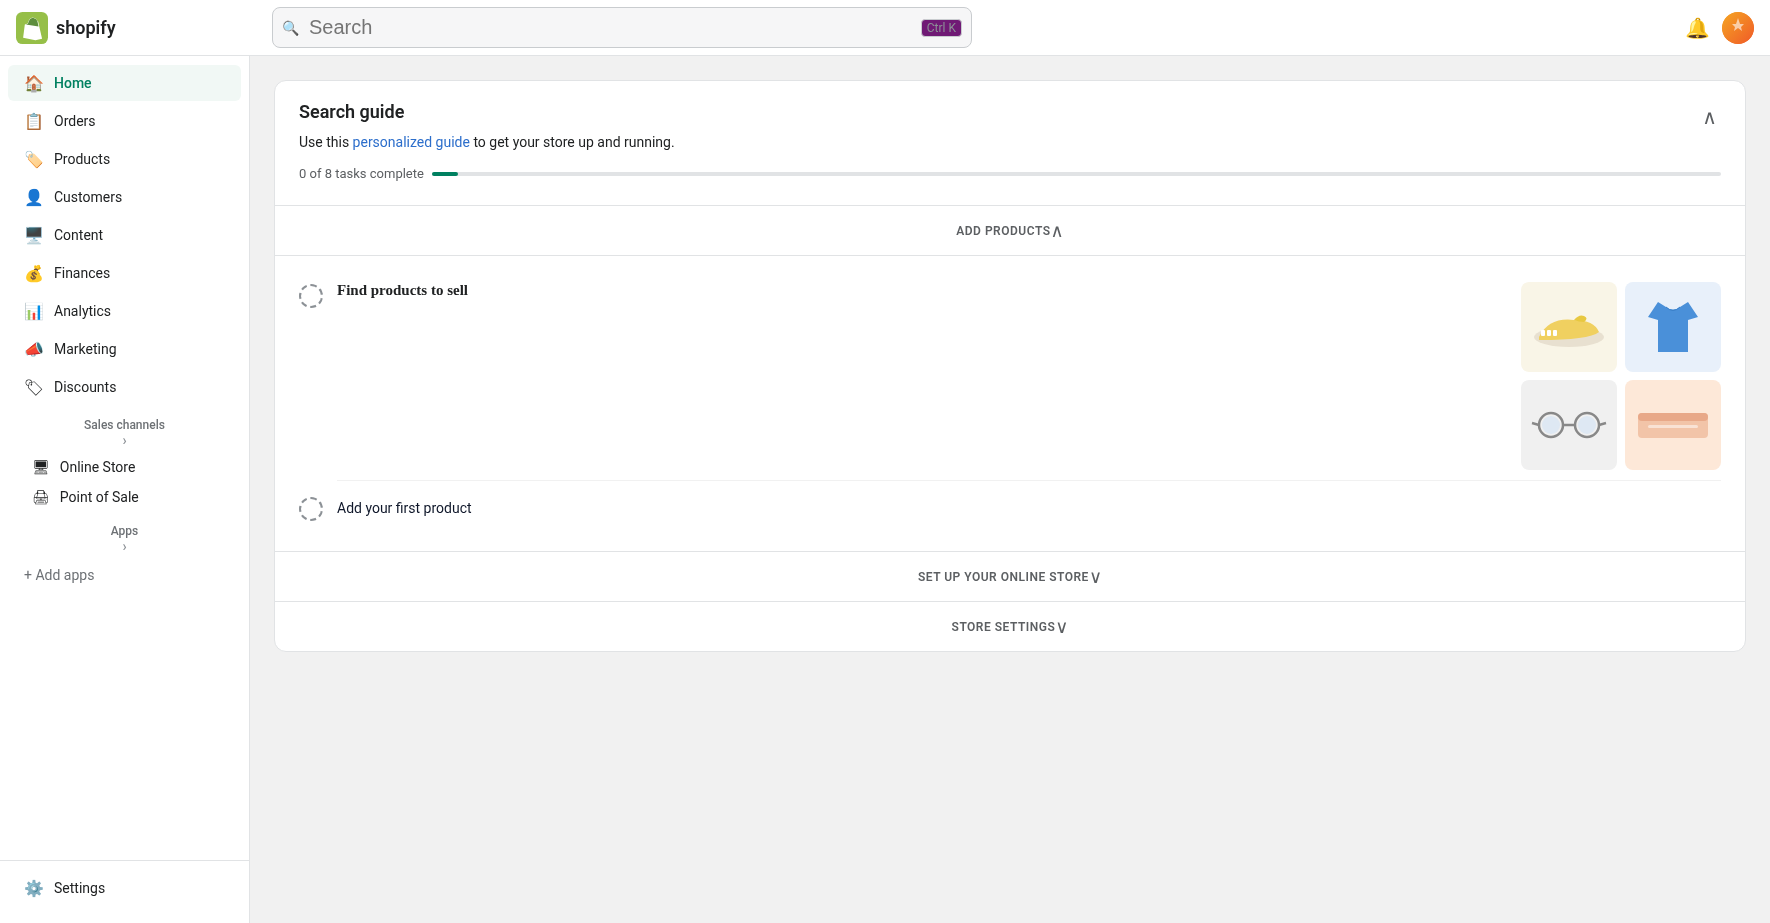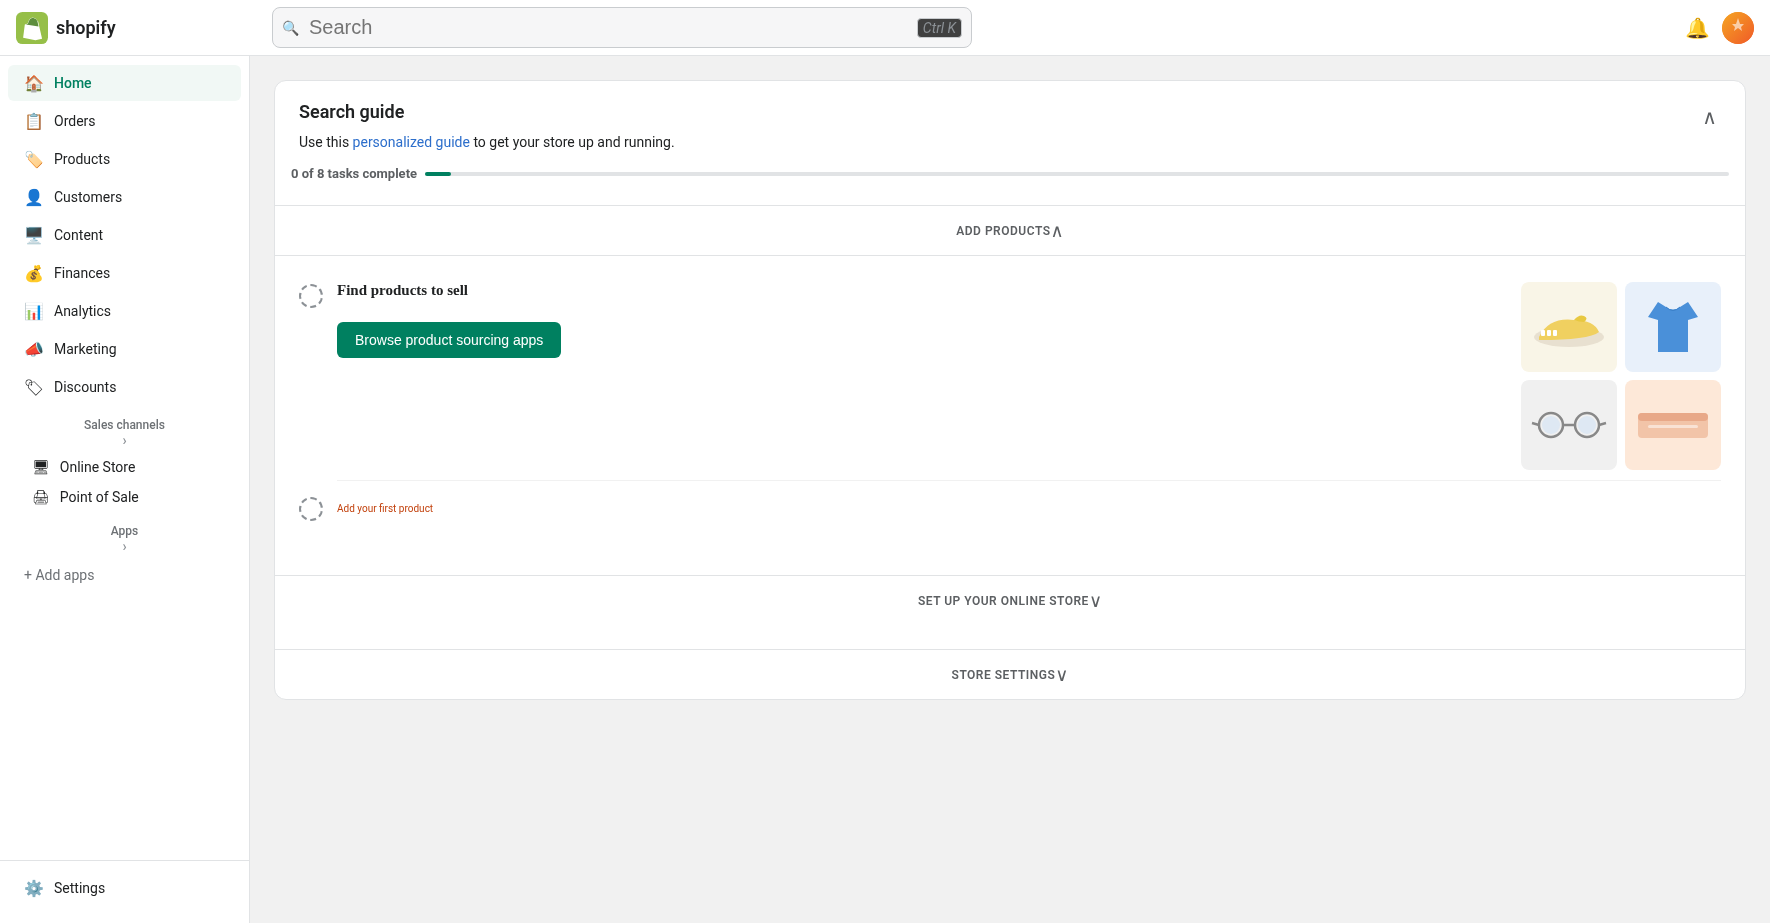--- a/index.html
+++ b/index.html
@@ -6,21 +6,21 @@
     body { font-family: -apple-system, BlinkMacSystemFont, 'Segoe UI', Roboto, sans-serif; background: #f1f1f1; display: flex; flex-direction: column; height: 923px; overflow: hidden; }
 
     
     .topbar { height: 56px; background: #fff; display: flex; align-items: center; padding: 0 16px; border-bottom: 1px solid #e1e3e5; gap: 16px; position: fixed; top: 0; left: 0; right: 0; z-index: 100; }
     .logo-area { display: flex; align-items: center; gap: 8px; width: 240px; }
     .logo-icon { width: 32px; height: 32px; }
     .logo-text { font-size: 18px; font-weight: 600; color: #202223; }
     .search-bar { flex: 1; max-width: 700px; position: relative; }
     .search-bar input { width: 100%; padding: 8px 12px 8px 36px; border: 1px solid #c9cccf; border-radius: 8px; font-size: 20px; color: #6d7175; background: #f6f6f7; outline: none; }
     .search-icon-wrap { position: absolute; left: 10px; top: 50%; transform: translateY(-50%); color: #8c9196; font-size: 14px; }
-    .search-shortcut { position: absolute; right: 10px; top: 50%; transform: translateY(-50%); font-size: 14px; color: #8c9196; background: #404040; border: 1px solid #c9cccf; border-radius: 4px; padding: 1px 5px; font-style: italic; }
+    .search-shortcut { position: absolute; right: 10px; top: 50%; transform: translateY(-50%); font-size: 12px; color: #8c9196; background: #701a75; border: 1px solid #c9cccf; border-radius: 4px; padding: 1px 5px; }
     .topbar-right { margin-left: auto; display: flex; align-items: center; gap: 12px; }
     .bell-icon { font-size: 20px; color: #5c5f62; cursor: pointer; }
     .avatar { width: 32px; height: 32px; border-radius: 50%; background: linear-gradient(135deg, #f5a623, #f05a28); display: flex; align-items: center; justify-content: center; overflow: hidden; }
 
     
     .layout { display: flex; margin-top: 56px; height: calc(923px - 56px); }
 
     
     .sidebar { width: 250px; background: #fff; border-right: 1px solid #e1e3e5; flex-shrink: 0; overflow-y: auto; padding: 8px 0; display: flex; flex-direction: column; }
     .nav-item { display: flex; align-items: center; gap: 10px; padding: 8px 16px; cursor: pointer; font-size: 14px; color: #202223; border-radius: 6px; margin: 1px 8px; text-decoration: none; }
@@ -37,21 +37,21 @@
 
     
     .card { background: #fff; border-radius: 12px; border: 1px solid #e1e3e5; margin-bottom: 16px; overflow: hidden; }
     .card-header { display: flex; justify-content: space-between; align-items: flex-start; padding: 20px 24px 16px; }
     .card-title { font-size: 18px; font-weight: 600; color: #202223; }
     .card-subtitle { font-size: 14px; color: #202223; margin-top: 12px; }
     .card-subtitle a { color: #2c6ecb; text-decoration: none; }
     .collapse-btn { background: none; border: none; cursor: pointer; color: #5c5f62; font-size: 20px; padding: 4px; }
 
     
-    .progress-section { padding: 0 16px 16px; font-weight: bold; }
+    .progress-section { padding: 0 24px 16px; }
     .progress-label { font-size: 13px; color: #5c5f62; margin-bottom: 8px; display: flex; align-items: center; gap: 8px; }
     .progress-bar-bg { height: 4px; background: #e1e3e5; border-radius: 2px; flex: 1; }
     .progress-bar-fill { height: 4px; background: #008060; border-radius: 2px; width: 2%; }
 
     
     .section-divider { border: none; border-top: 1px solid #e1e3e5; margin: 0; }
     .section-header { display: flex; justify-content: center; align-items: center; padding: 14px 24px; cursor: pointer; }
     .section-label { font-size: 12px; font-weight: 600; color: #5c5f62; letter-spacing: 0.5px; text-transform: uppercase; }
 
     
@@ -63,24 +63,24 @@
     .task-desc { font-size: 14px; color: #5c5f62; line-height: 1.5; margin-bottom: 12px; }
     .task-desc a { color: #2c6ecb; text-decoration: none; }
     .browse-btn { background: #008060; color: #fff; border: none; border-radius: 6px; padding: 10px 18px; font-size: 14px; font-weight: 500; cursor: pointer; }
 
     
     .product-preview { display: grid; grid-template-columns: 1fr 1fr; gap: 8px; width: 200px; flex-shrink: 0; }
     .product-preview-inner { background: #f6f6f7; border-radius: 8px; padding: 8px; display: flex; align-items: center; justify-content: center; height: 90px; position: relative; overflow: hidden; }
 
     
     .task-simple { display: flex; align-items: center; gap: 14px; padding: 10px 0; cursor: pointer; }
-    .task-simple-title { font-size: 10px; color: #c2410c; }
-
-    
-    .collapsed-section { border-top: 1px solid #e1e3e5; margin-top: 24px; }
+    .task-simple-title { font-size: 14px; color: #0f172a; }
+
+    
+    .collapsed-section { border-top: 1px solid #e1e3e5; }
   </style>
 </head>
 <body>
 
 <div class="topbar">
   <div class="logo-area">
 
     <svg class="logo-icon" viewBox="0 0 40 40" fill="none" xmlns="http://www.w3.org/2000/svg">
       <rect width="40" height="40" rx="8" fill="#96bf48"></rect>
       <path d="M27.5 11.2c0 0-0.3-0.2-0.8-0.1c-0.1 0-0.2 0.1-0.3 0.1c-0.6-1.7-1.6-3.3-3.4-3.3h-0.2c-0.5-0.6-1.1-0.9-1.6-0.9c-4 0-5.9 5-6.5 7.5l-2.8 0.9c-0.9 0.3-0.9 0.3-1 1.1l-2 15.8l15.4 2.9l8.3-1.8L27.5 11.2z" fill="white"></path>
@@ -207,21 +207,20 @@
       </div>
 
       <hr class="section-divider">
 
       <div class="task-area">
 
         <div class="task-item">
           <div class="task-circle"></div>
           <div class="task-content">
             <div class="task-title">Find products to sell</div>
-            <button class="browse-btn">Browse product sourcing apps</button>
           </div>
 
           <div class="product-preview">
 
             <div class="product-preview-inner" style="background:#f9f5e7;">
               <svg width="80" height="50" viewBox="0 0 80 50">
                 <ellipse cx="40" cy="35" rx="35" ry="10" fill="#e8e0d0"></ellipse>
                 <path d="M10 35 Q20 15 45 18 Q65 18 70 30 Q60 38 10 38 Z" fill="#f0d060"></path>
                 <path d="M45 18 Q50 12 55 14 Q60 16 55 20 Q50 20 45 18 Z" fill="#e8c840"></path>
                 <rect x="12" y="28" width="4" height="6" rx="1" fill="white"></rect>

